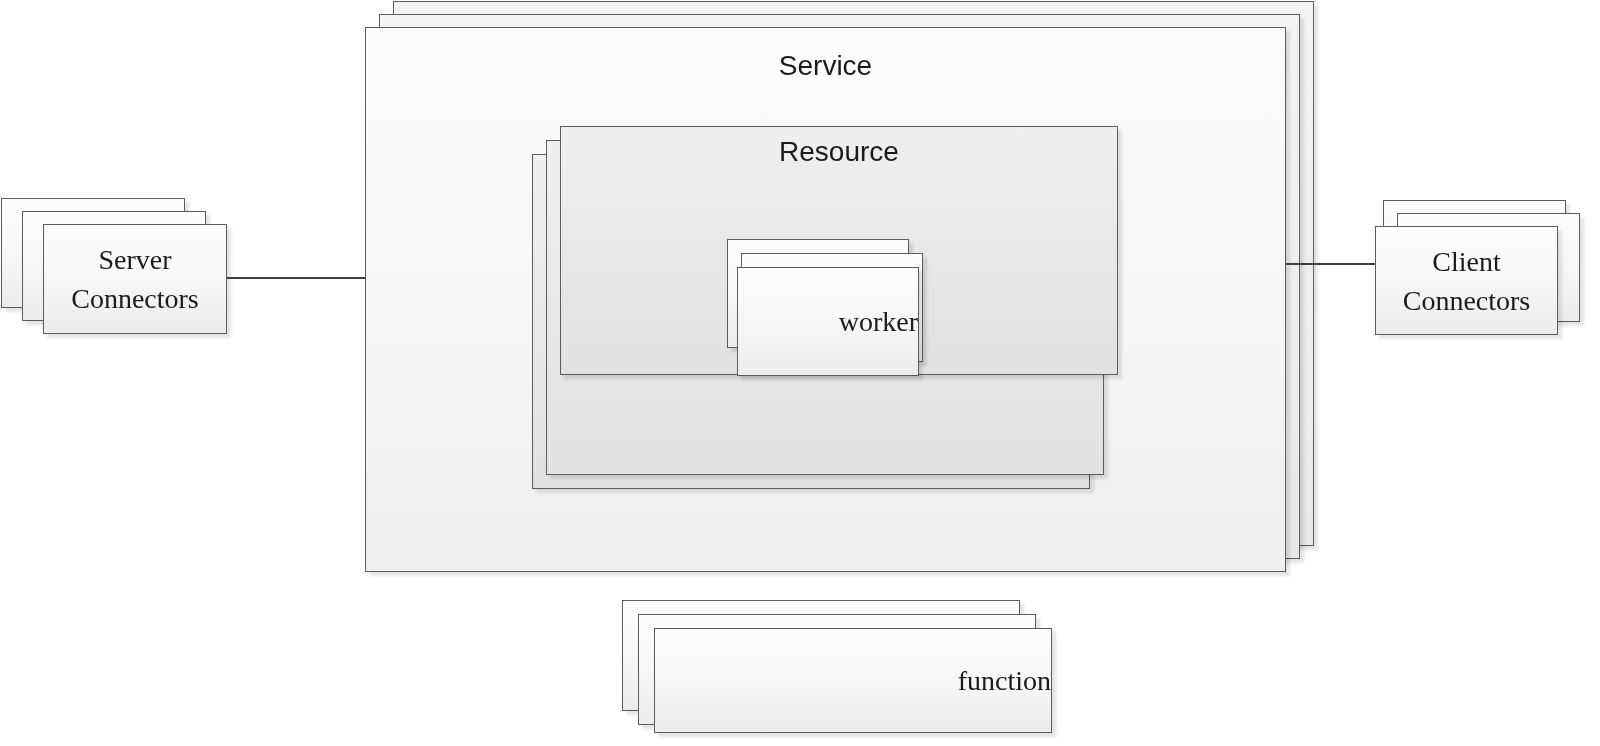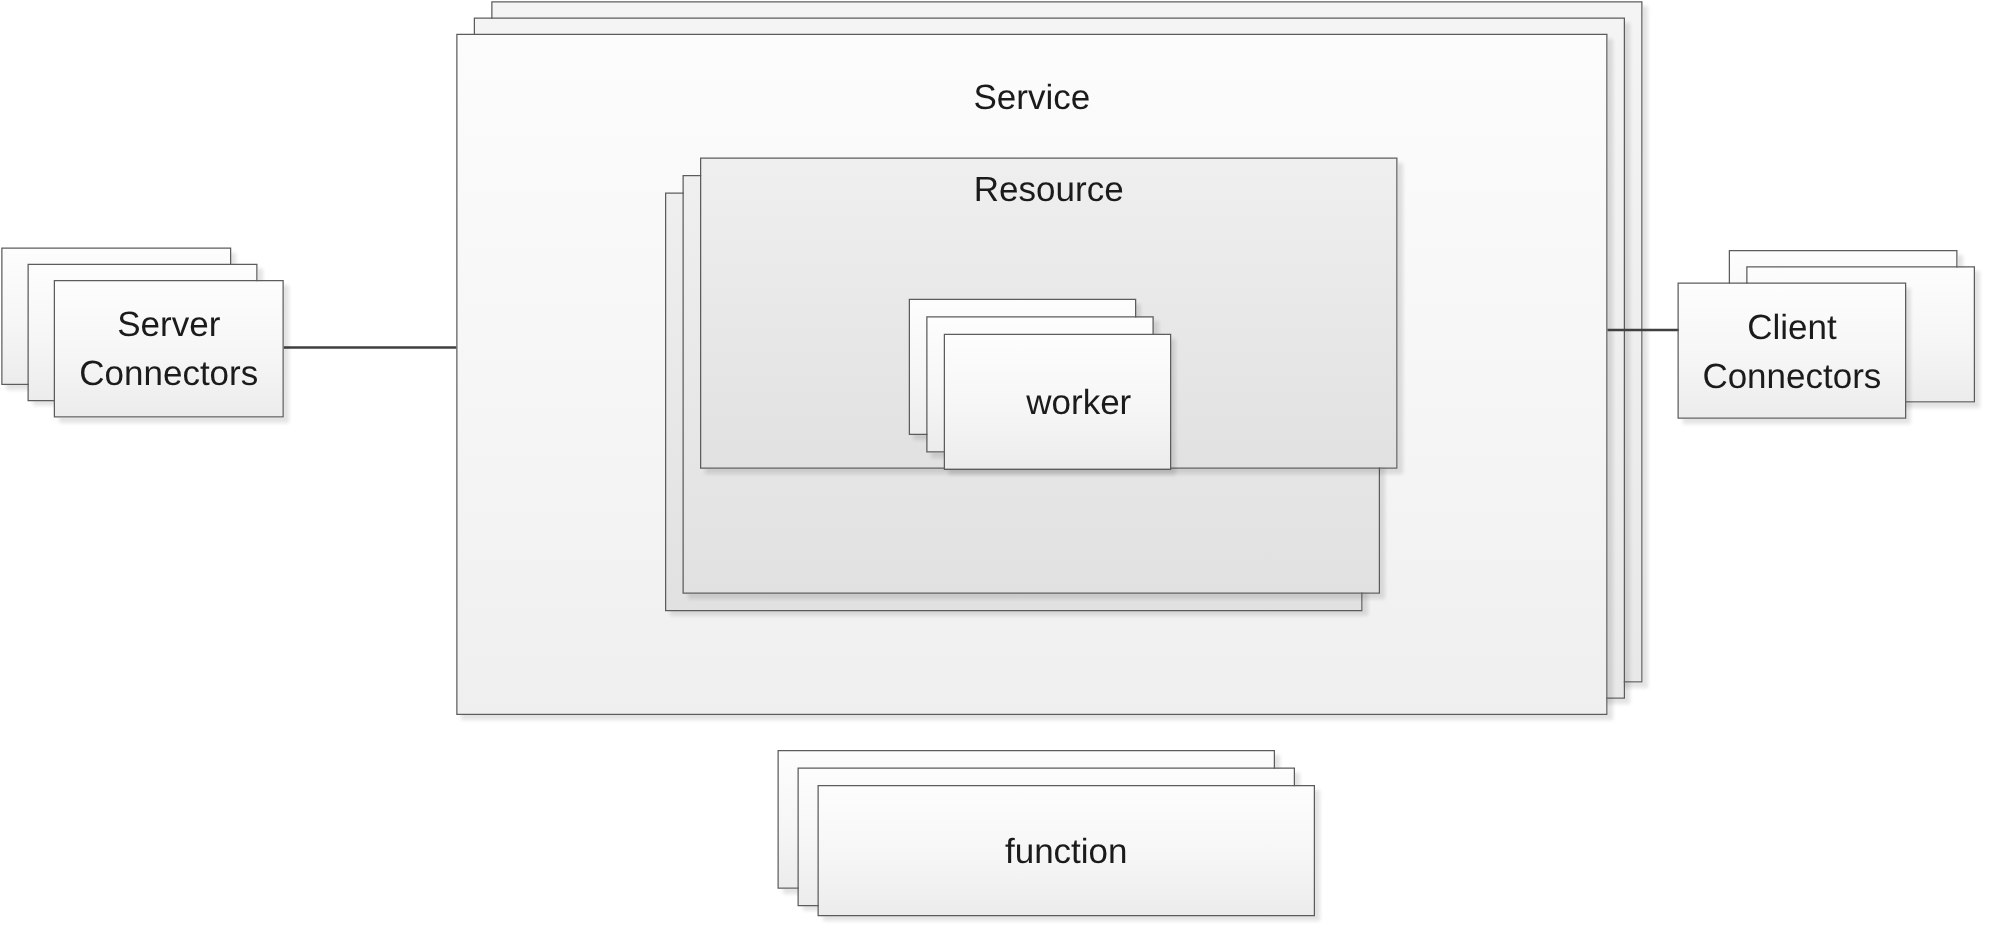--- a/index.html
+++ b/index.html
@@ -42,26 +42,27 @@
     white-space: pre-line;
   }
   .top-label {
     display: flex;
     justify-content: center;
     align-items: flex-start;
     text-align: center;
   }
   .center-label {
     display: flex;
-    justify-content: center;
+    justify-content: flex-end;
     align-items: center;
     text-align: center;
+    font-family: Liberation Serif, serif;
   }
   .two-line .label { line-height: 39px; }
-  .pad-18 .label { margin-top: 32px; }
+  .pad-18 .label { margin-top: 20px; }
   .pad-8  .label { margin-top: 7px; }
   
   .connector {
     position: absolute;
     height: 2px;
     background: #404040;
   }
 </style>
 </head>
 <body>
@@ -80,40 +81,40 @@
     <div class="box fill-gray" style="left:532px; top:154px; width:558px; height:335px;"></div>
     <div class="box fill-gray" style="left:546px; top:140px; width:558px; height:335px;"></div>
     <div class="box fill-gray top-label pad-8" style="left:560px; top:126px; width:558px; height:249px;">
       <span class="label">Resource</span>
     </div>
   </div>
 
   <div>
     <div class="box fill-white" style="left:727px; top:239px; width:182px; height:109px;"></div>
     <div class="box fill-white" style="left:741px; top:253px; width:182px; height:109px;"></div>
-    <div class="box fill-white center-label" style="left:755px; top:267px; width:182px; height:109px;padding-left:34px;">
+    <div class="box fill-white center-label" style="left:737px; top:267px; width:182px; height:109px;padding-left:34px;">
       <span class="label">worker</span>
     </div>
   </div>
 
   <div class="connector" style="left:227px; top:277px; width:138px;"></div>
   <div class="connector" style="left:1286px; top:263px; width:97px;"></div>
 
   <div>
     <div class="box fill-white" style="left:1px;  top:198px; width:184px; height:110px;"></div>
     <div class="box fill-white" style="left:22px; top:211px; width:184px; height:110px;"></div>
     <div class="box fill-white center-label two-line" style="left:43px; top:224px; width:184px; height:110px;">
       <span class="label">Server Connectors</span>
     </div>
   </div>
 
   <div>
     <div class="box fill-white" style="left:1383px; top:200px; width:183px; height:109px;"></div>
     <div class="box fill-white" style="left:1397px; top:213px; width:183px; height:109px;"></div>
-    <div class="box fill-white center-label two-line" style="left:1342px; top:226px; width:183px; height:109px;">
+    <div class="box fill-white center-label two-line" style="left:1375px; top:226px; width:183px; height:109px;">
       <span class="label">Client Connectors</span>
     </div>
   </div>
 
   <div>
     <div class="box fill-white" style="left:622px; top:600px; width:398px; height:111px;"></div>
     <div class="box fill-white" style="left:638px; top:614px; width:398px; height:111px;"></div>
     <div class="box fill-white center-label" style="left:654px; top:628px; width:398px; height:105px;">
       <span class="label">function</span>
     </div>

